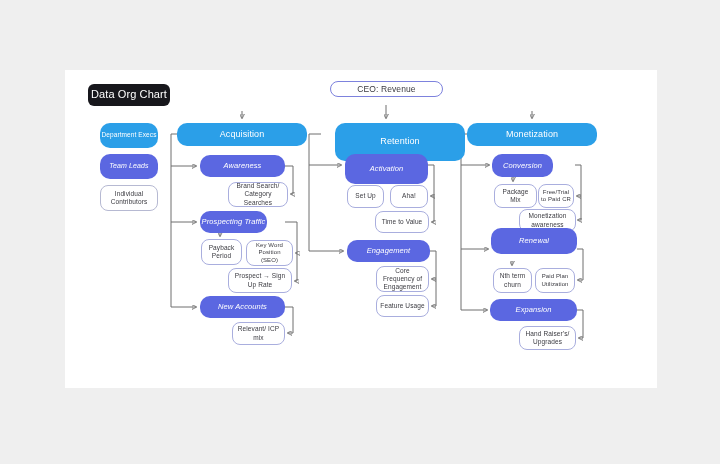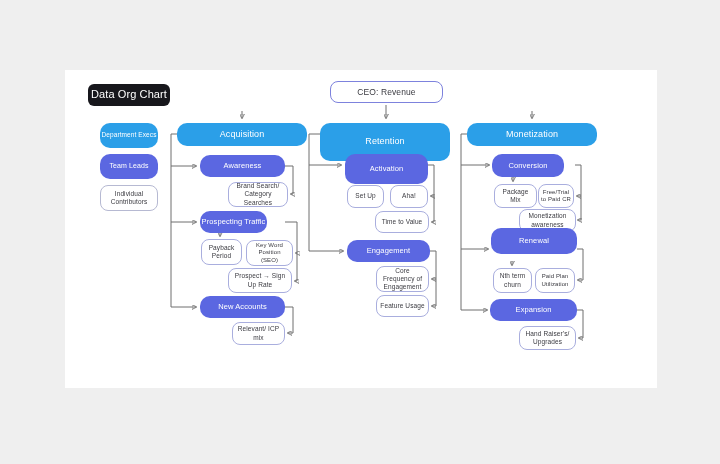--- a/index.html
+++ b/index.html
@@ -2,21 +2,21 @@
 <html style="--page-bg: #efefef; --canvas-bg: #ffffff; --header-blue: #2b9fe8; --node-purple: #5b67e1; --leaf-border: #a9aede; --root-border: #7d82dd; --title-bg: #17171c; --line-gray: #6f6f6f; --leaf-text: #3a3a40;"><head>
 <meta charset="utf-8">
 <style>
   html,body{margin:0;padding:0;background:#efefef;}
   #stage{position:relative;width:720px;height:464px;background:var(--page-bg,#efefef);
          font-family:"Liberation Sans",sans-serif;overflow:hidden;}
   #canvas{position:absolute;left:65px;top:70px;width:592px;height:318px;background:var(--canvas-bg,#fff);}
   .node{position:absolute;display:flex;align-items:center;justify-content:center;
         text-align:center;box-sizing:border-box;line-height:1.25;letter-spacing:.1px;}
   .blue{background:var(--header-blue,#2b9fe8);color:#fff;border-radius:10px;font-size:9px;}
-  .purple{background:var(--node-purple,#5b67e1);color:#fff;border-radius:10px;font-size:7.5px;}
+  .purple{background:var(--node-purple,#5b67e1);color:#fff;border-radius:10px;font-size:7.5px;font-style:italic;}
   .leaf{background:#fff;border:1px solid var(--leaf-border,#a9aede);border-radius:8px;
         color:var(--leaf-text,#3a3a40);font-size:6.5px;padding:1px 2px;}
   .titlebox{background:var(--title-bg,#17171c);color:#fff;border-radius:6px;font-size:11px;font-weight:500;}
   .rootbox{background:#fff;border:1px solid var(--root-border,#7d82dd);border-radius:8px;
            color:#3a3a40;font-size:8.5px;}
   .lg-sm{font-size:6.5px;}
   svg.wires{position:absolute;left:0;top:0;pointer-events:none;}
   svg.wires path{stroke:var(--line-gray,#6f6f6f);stroke-width:1;fill:none;}
 </style>
 </head>
@@ -69,44 +69,44 @@
     <path d="M512 261 L512 265" marker-end="url(#arr)"></path>
     <path d="M577 249 L583 249 L583 280 L578 280" marker-end="url(#arr)"></path>
     <path d="M577 310 L583 310 L583 338 L579 338" marker-end="url(#arr)"></path>
   </svg>
 
   <div class="node titlebox" style="left:88px;top:84px;width:82px;height:22px">Data Org Chart</div>
   <div class="node blue lg-sm" style="left:100px;top:123px;width:58px;height:25px">Department Execs</div>
   <div class="node purple" style="left:100px;top:154px;width:58px;height:25px;font-size:7px">Team Leads</div>
   <div class="node leaf" style="left:100px;top:185px;width:58px;height:26px;border-color:#b6b9d2">Individual Contributors</div>
 
-  <div class="node rootbox" style="left:330px;top:81px;width:113px;height:22px">CEO: Revenue</div>
+  <div class="node rootbox" style="left:330px;top:81px;width:113px;height:16px">CEO: Revenue</div>
 
   <div class="node blue" style="left:177px;top:123px;width:130px;height:23px">Acquisition</div>
-  <div class="node blue" style="left:320px;top:123px;width:130px;height:38px">Retention</div>
+  <div class="node blue" style="left:335px;top:123px;width:130px;height:38px">Retention</div>
   <div class="node blue" style="left:467px;top:123px;width:130px;height:23px">Monetization</div>
 
   <div class="node purple" style="left:200px;top:155px;width:85px;height:22px">Awareness</div>
   <div class="node leaf" style="left:228px;top:182px;width:60px;height:25px">Brand Search/ Category Searches</div>
   <div class="node purple" style="left:200px;top:211px;width:67px;height:22px">Prospecting Traffic</div>
   <div class="node leaf" style="left:201px;top:239px;width:41px;height:26px">Payback Period</div>
   <div class="node leaf" style="left:246px;top:240px;width:47px;height:26px;font-size:6px">Key Word Position (SEO)</div>
   <div class="node leaf" style="left:228px;top:268px;width:64px;height:25px">Prospect → Sign Up Rate</div>
   <div class="node purple" style="left:200px;top:296px;width:85px;height:22px">New Accounts</div>
   <div class="node leaf" style="left:232px;top:322px;width:53px;height:23px">Relevant/ ICP mix</div>
 
   <div class="node purple" style="left:345px;top:154px;width:83px;height:30px">Activation</div>
   <div class="node leaf" style="left:347px;top:185px;width:37px;height:23px">Set Up</div>
   <div class="node leaf" style="left:390px;top:185px;width:38px;height:23px">Aha!</div>
   <div class="node leaf" style="left:375px;top:211px;width:54px;height:22px">Time to Value</div>
   <div class="node purple" style="left:347px;top:240px;width:83px;height:22px">Engagement</div>
   <div class="node leaf" style="left:376px;top:266px;width:53px;height:26px">Core Frequency of Engagement</div>
   <div class="node leaf" style="left:376px;top:295px;width:53px;height:22px">Feature Usage</div>
 
-  <div class="node purple" style="left:492px;top:154px;width:72px;height:23px">Conversion</div>
+  <div class="node purple" style="left:492px;top:154px;width:61px;height:23px">Conversion</div>
   <div class="node leaf" style="left:494px;top:184px;width:43px;height:24px">Package Mix</div>
   <div class="node leaf" style="left:538px;top:184px;width:36px;height:24px;font-size:6px">Free/Trial to Paid CR</div>
   <div class="node leaf" style="left:519px;top:209px;width:57px;height:23px">Monetization awareness</div>
   <div class="node purple" style="left:491px;top:228px;width:86px;height:26px">Renewal</div>
   <div class="node leaf" style="left:493px;top:268px;width:39px;height:25px">Nth term churn</div>
   <div class="node leaf" style="left:535px;top:268px;width:40px;height:25px;font-size:6px">Paid Plan Utilization</div>
   <div class="node purple" style="left:490px;top:299px;width:87px;height:22px">Expansion</div>
   <div class="node leaf" style="left:519px;top:326px;width:57px;height:24px">Hand Raiser's/ Upgrades</div>
 </div>
 

